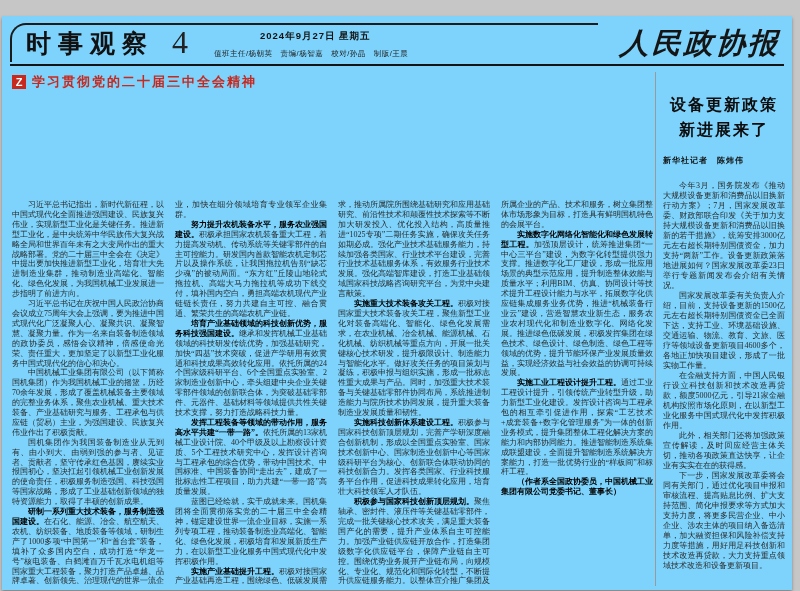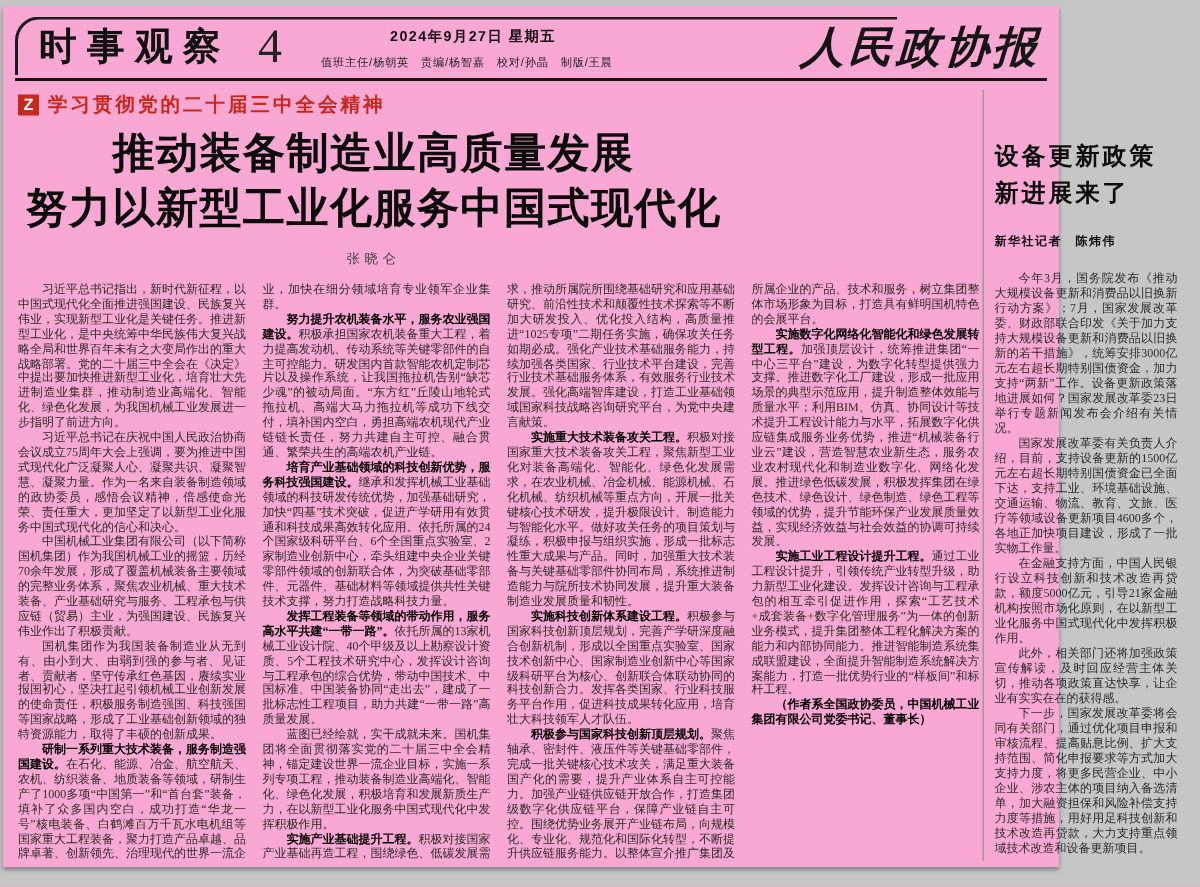--- a/index.html
+++ b/index.html
@@ -5,23 +5,23 @@
   * { box-sizing: border-box; }
   html,body { margin:0; padding:0; }
   body {
     width:800px; height:591px;
     background:#c6c6c6;
     font-family:"Liberation Sans", sans-serif;
     overflow:hidden;
     position:relative;
   }
   .page {
-    position:absolute; left:2px; top:4px;
-    width:704px; height:574px;
-    background:#f9a8d4;
+    position:absolute; left:2px; top:16px;
+    width:790px; height:574px;
+    background:#7dd3fc;
     box-shadow:0 2px 3px rgba(0,0,0,.35);
   }
   
   .header-bracket {
     position:absolute; left:8px; top:7px; width:588px; height:39px;
     border-left:2px solid #1b1b1b; border-top:2px solid #1b1b1b;
     border-top-left-radius:16px;
   }
   .header-content { position:absolute; left:24px; top:13px; display:flex; align-items:flex-start; }
   .section-title { font-size:25px; font-weight:bold; letter-spacing:7px; color:#111; line-height:28px; }
@@ -59,22 +59,22 @@
     font-size:8px; line-height:9.9px; text-align:justify;
     color:#2a2a2a; overflow:hidden;
   }
   .article-body p { margin:0; text-indent:2em; }
   .lead { font-weight:bold; color:#000; }
   .attribution { font-weight:bold; color:#000; margin-top:1px; }
   
   .sidebar-divider { position:absolute; left:653px; top:56px; height:514px; width:1px; background:#9a9a9a; }
   .sidebar { position:absolute; left:661px; top:56px; width:122px; height:514px; overflow:hidden; }
   .sb-title {
-    font-family:"Liberation Serif",serif; font-weight:bold;
-    font-size:16px; line-height:25px; letter-spacing:2px; margin-top:32px; color:#0c0c0c;
+    text-align:center; font-family:"Liberation Serif",serif; font-weight:bold;
+    font-size:16px; line-height:25px; letter-spacing:2px; margin-top:20px; color:#0c0c0c;
   }
   .sb-byline { text-align:left; font-size:8px; color:#111; margin-top:13px; letter-spacing:1px; font-weight:bold; }
   .sb-body {
     margin-top:15px; font-family:"Liberation Serif",serif;
     font-size:8px; line-height:10px; text-align:justify; color:#2a2a2a;
   }
   .sb-body p { margin:0; text-indent:2em; }
 </style>
 </head>
 <body>
@@ -91,25 +91,20 @@
     </div>
   </div>
   <div class="masthead">人民政协报</div>
   <div class="header-rule"></div>
 
   <div class="banner">
     <span class="badge">Z</span>
     <span class="banner-text">学习贯彻党的二十届三中全会精神</span>
   </div>
 
-  <div class="headline-block">
-    <div class="hl">推动装备制造业高质量发展</div>
-    <div class="hl">努力以新型工业化服务中国式现代化</div>
-    <div class="byline">张晓仑</div>
-  </div>
 
   <div class="article-body">
     <p><span class="lead"></span><span>习近平总书记指出，新时代新征程，以中国式现代化全面推进强国建设、民族复兴伟业，实现新型工业化是关键任务。推进新型工业化，是中央统筹中华民族伟大复兴战略全局和世界百年未有之大变局作出的重大战略部署。党的二十届三中全会在《决定》中提出要加快推进新型工业化，培育壮大先进制造业集群，推动制造业高端化、智能化、绿色化发展，为我国机械工业发展进一步指明了前进方向。</span></p>
     <p><span class="lead"></span><span>习近平总书记在庆祝中国人民政治协商会议成立75周年大会上强调，要为推进中国式现代化广泛凝聚人心、凝聚共识、凝聚智慧、凝聚力量。作为一名来自装备制造领域的政协委员，感悟会议精神，倍感使命光荣、责任重大，更加坚定了以新型工业化服务中国式现代化的信心和决心。</span></p>
     <p><span class="lead"></span><span>中国机械工业集团有限公司（以下简称国机集团）作为我国机械工业的摇篮，历经70余年发展，形成了覆盖机械装备主要领域的完整业务体系，聚焦农业机械、重大技术装备、产业基础研究与服务、工程承包与供应链（贸易）主业，为强国建设、民族复兴伟业作出了积极贡献。</span></p>
     <p><span class="lead"></span><span>国机集团作为我国装备制造业从无到有、由小到大、由弱到强的参与者、见证者、贡献者，坚守传承红色基因，赓续实业报国初心，坚决扛起引领机械工业创新发展的使命责任，积极服务制造强国、科技强国等国家战略，形成了工业基础创新领域的独特资源能力，取得了丰硕的创新成果。</span></p>
     <p><span class="lead">研制一系列重大技术装备，服务制造强国建设。</span><span>在石化、能源、冶金、航空航天、农机、纺织装备、地质装备等领域，研制生产了1000多项“中国第一”和“首台套”装备，填补了众多国内空白，成功打造“华龙一号”核电装备、白鹤滩百万千瓦水电机组等国家重大工程装备，聚力打造产品卓越、品牌卓著、创新领先、治理现代的世界一流企业，加快在细分领域培育专业领军企业集群。</span></p>
     <p><span class="lead">努力提升农机装备水平，服务农业强国建设。</span><span>积极承担国家农机装备重大工程，着力提高发动机、传动系统等关键零部件的自主可控能力。研发国内首款智能农机定制芯片以及操作系统，让我国拖拉机告别“缺芯少魂”的被动局面。“东方红”丘陵山地轮式拖拉机、高端大马力拖拉机等成功下线交付，填补国内空白，勇担高端农机现代产业链链长责任，努力共建自主可控、融合贯通、繁荣共生的高端农机产业链。</span></p>
     <p><span class="lead">培育产业基础领域的科技创新优势，服务科技强国建设。</span><span>继承和发挥机械工业基础领域的科技研发传统优势，加强基础研究，加快“四基”技术突破，促进产学研用有效贯通和科技成果高效转化应用。依托所属的24个国家级科研平台、6个全国重点实验室、2家制造业创新中心，牵头组建中央企业关键零部件领域的创新联合体，为突破基础零部件、元器件、基础材料等领域提供共性关键技术支撑，努力打造战略科技力量。</span></p>
     <p><span class="lead">发挥工程装备等领域的带动作用，服务高水平共建“一带一路”。</span><span>依托所属的13家机械工业设计院、40个甲级及以上勘察设计资质、5个工程技术研究中心，发挥设计咨询与工程承包的综合优势，带动中国技术、中国标准、中国装备协同“走出去”，建成了一批标志性工程项目，助力共建“一带一路”高质量发展。</span></p>

